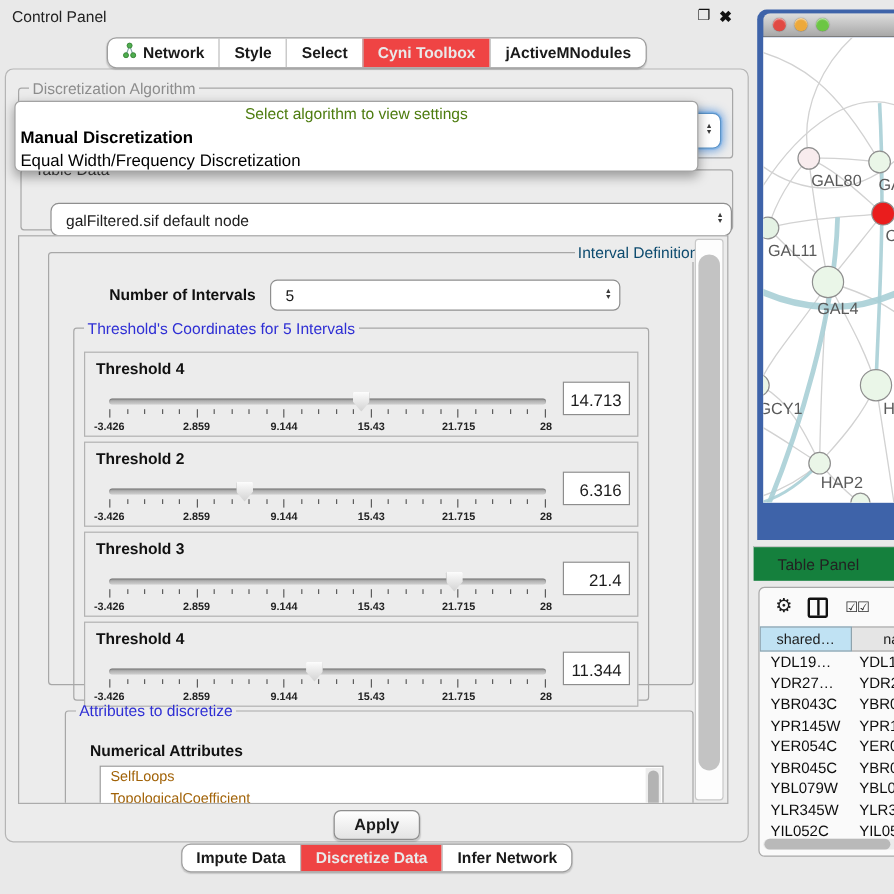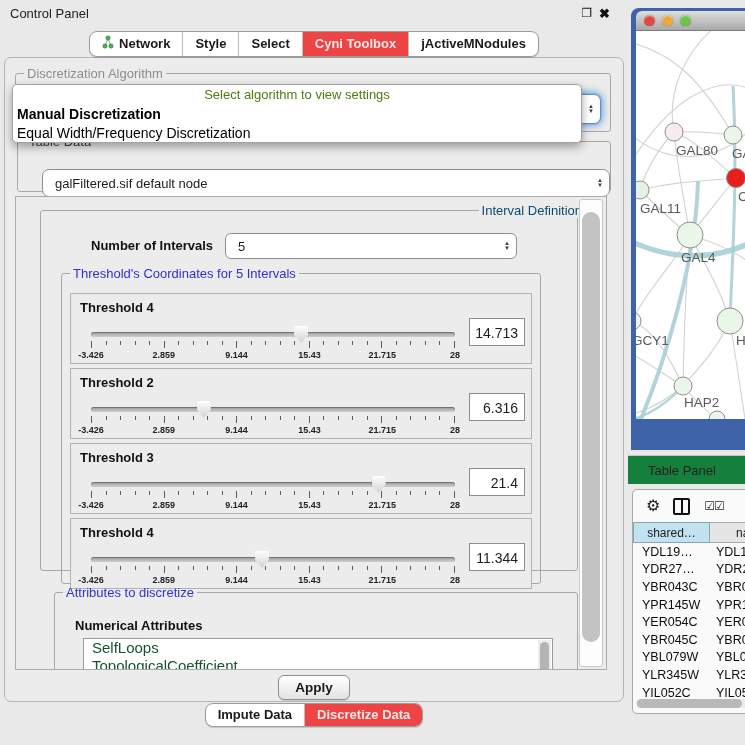--- a/index.html
+++ b/index.html
@@ -76,21 +76,21 @@
   .tick.maj{height:7px;} .tick.min{height:4px;}
   .tick-labels{position:absolute;left:0;right:0;top:26px;height:10px;font-size:9px;font-weight:bold;color:#222;}
   .tick-labels span{position:absolute;transform:translateX(-50%);white-space:nowrap;}
   .val-box{position:absolute;right:6px;top:24px;width:56px;height:28px;background:#fff;
        border:1px solid #8d8d8d;font-size:14px;text-align:right;line-height:28px;padding-right:6px;box-sizing:border-box;}
 
   
   .attr-title{position:absolute;left:20px;top:18px;font-size:13px;font-weight:bold;color:#111;}
   .attr-list{position:absolute;left:28px;top:38px;width:468px;height:78px;background:#fff;
        border:1px solid #9a9a9a;overflow:hidden;}
-  .attr-item{font-size:15px;line-height:17.5px;padding-left:8px;color:#14532d;white-space:nowrap;}
+  .attr-item{font-size:12px;line-height:17.5px;padding-left:8px;color:#a16207;white-space:nowrap;}
   .list-scroll{position:absolute;right:1px;top:1px;bottom:1px;width:13px;background:#ededed;}
   .list-scroll .thumb{position:absolute;left:2px;width:9px;top:2px;height:46px;background:#b3b3b3;border-radius:8px;}
 
   
   .apply-row{left:5px;right:5px;top:611px;height:30px;display:flex;justify-content:center;}
   .btn{margin-top:6px;height:23px;padding:0 16px;border:1px solid #8e8e8e;border-radius:6px;
        background:linear-gradient(#ffffff,#e3e3e3);font-size:13.5px;font-weight:bold;color:#1a1a1a;
        display:flex;align-items:center;box-shadow:0 1px 1px rgba(0,0,0,.15);}
 
   
@@ -403,20 +403,23 @@
   </div>
 </div>
 
 <div class="abs seg-row" style="left:0;top:703px;width:628px;">
   <div class="seg" id="bottom-tabs">
       <div class="seg-item">
         <span>Impute Data</span>
       </div>
       <div class="seg-item sel">
         <span>Discretize Data</span>
+      </div>
+      <div class="seg-item">
+        <span>Infer Network</span>
       </div>
     </div>
 </div>
 
 <div class="abs net-window">
   <div class="mac-titlebar">
     <span class="light" style="background: rgb(225, 73, 66);"></span>
     <span class="light" style="background: rgb(237, 169, 59);"></span>
     <span class="light" style="background: rgb(108, 198, 68);"></span>
   </div>

